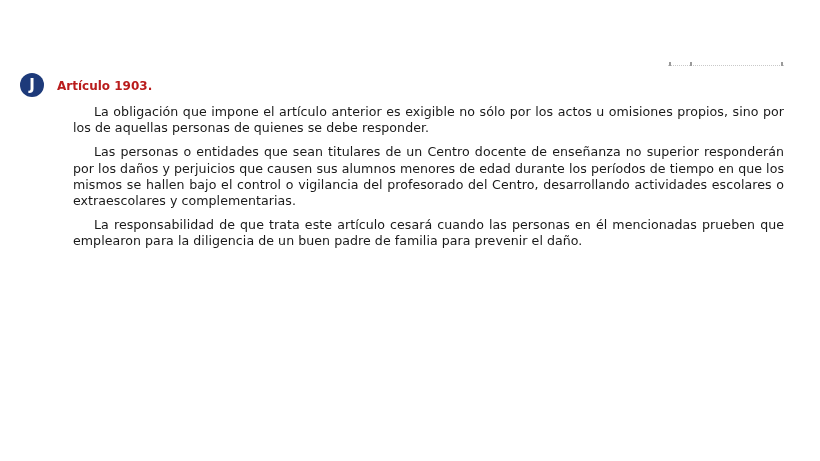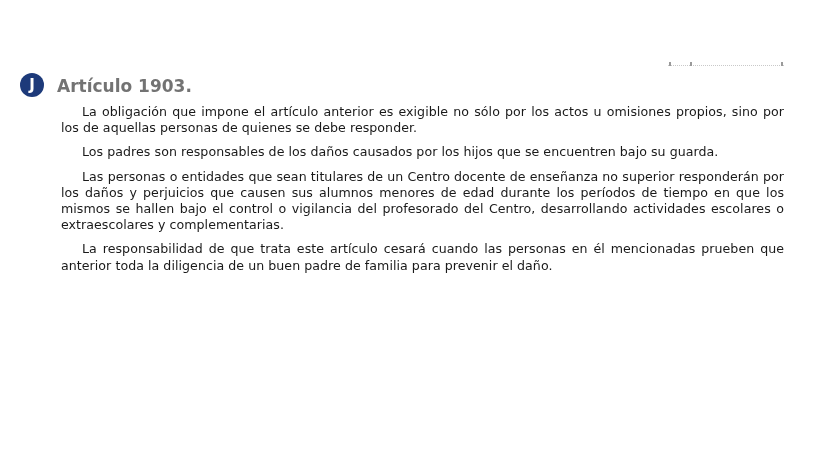--- a/index.html
+++ b/index.html
@@ -54,26 +54,26 @@
     }
     .article {
       position: absolute;
       left: 57px;
       top: 78px;
       width: 727px;
     }
     .article-title {
       margin: 0 0 9px 0;
       font-weight: bold;
-      font-size: 17px;
+      font-size: 12px;
       line-height: 17px;
-      color: #737373;
+      color: #b91c1c;
     }
     .para {
-      margin: 0 0 8px 4px;
+      margin: 0 0 8px 16px;
       font-size: 12.6px;
       line-height: 16.2px;
       text-align: justify;
       text-indent: 21px;
       color: #1a1a1a;
       letter-spacing: 0.05px;
     }
   </style>
 </head>
 <body>
@@ -85,16 +85,15 @@
   <span class="tick" style="left:113px"></span>
 </div>
 
 <div class="badge">
   <span>J</span>
 </div>
 
 <div class="article">
   <h2 class="article-title">Artículo 1903.</h2>
   <p class="para">La obligación que impone el artículo anterior es exigible no sólo por los actos u omisiones propios, sino por los de aquellas personas de quienes se debe responder.</p>
-  <p class="para">Los padres son responsables de los daños causados por los hijos que se encuentren bajo su guarda.</p>
   <p class="para">Las personas o entidades que sean titulares de un Centro docente de enseñanza no superior responderán por los daños y perjuicios que causen sus alumnos menores de edad durante los períodos de tiempo en que los mismos se hallen bajo el control o vigilancia del profesorado del Centro, desarrollando actividades escolares o extraescolares y complementarias.</p>
-  <p class="para">La responsabilidad de que trata este artículo cesará cuando las personas en él mencionadas prueben que anterior toda la diligencia de un buen padre de familia para prevenir el daño.</p>
+  <p class="para">La responsabilidad de que trata este artículo cesará cuando las personas en él mencionadas prueben que emplearon para la diligencia de un buen padre de familia para prevenir el daño.</p>
 </div>
 
 </body></html>

